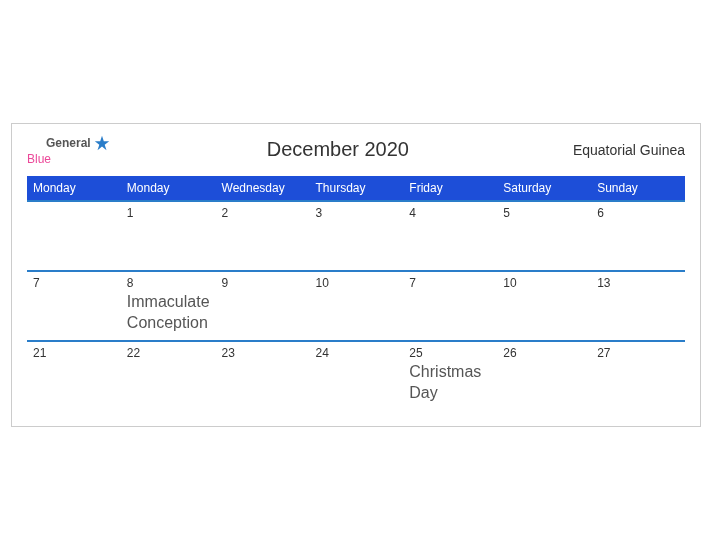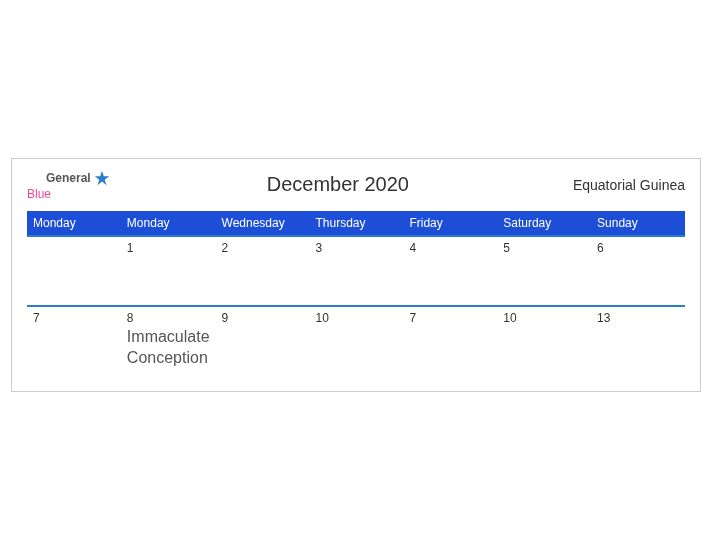--- a/index.html
+++ b/index.html
@@ -173,15 +173,36 @@
           <td>
             <span class="cell-number">7</span>
           </td>
           <td>
             <span class="cell-number">10</span>
           </td>
           <td>
             <span class="cell-number">13</span>
           </td>
         </tr>
+        <tr>
+          <td>
+            <span class="cell-number">21</span>
+          </td>
+          <td>
+            <span class="cell-number">22</span>
+          </td>
+          <td>
+            <span class="cell-number">23</span>
+          </td>
+          <td>
+            <span class="cell-number">24</span>
+          </td>
+          <td><span class="cell-number">25</span><span class="cell-event">Christmas Day</span></td>
+          <td>
+            <span class="cell-number">26</span>
+          </td>
+          <td>
+            <span class="cell-number">27</span>
+          </td>
+        </tr>
       </tbody>
   </table>
 </div>
 
 </body></html>

